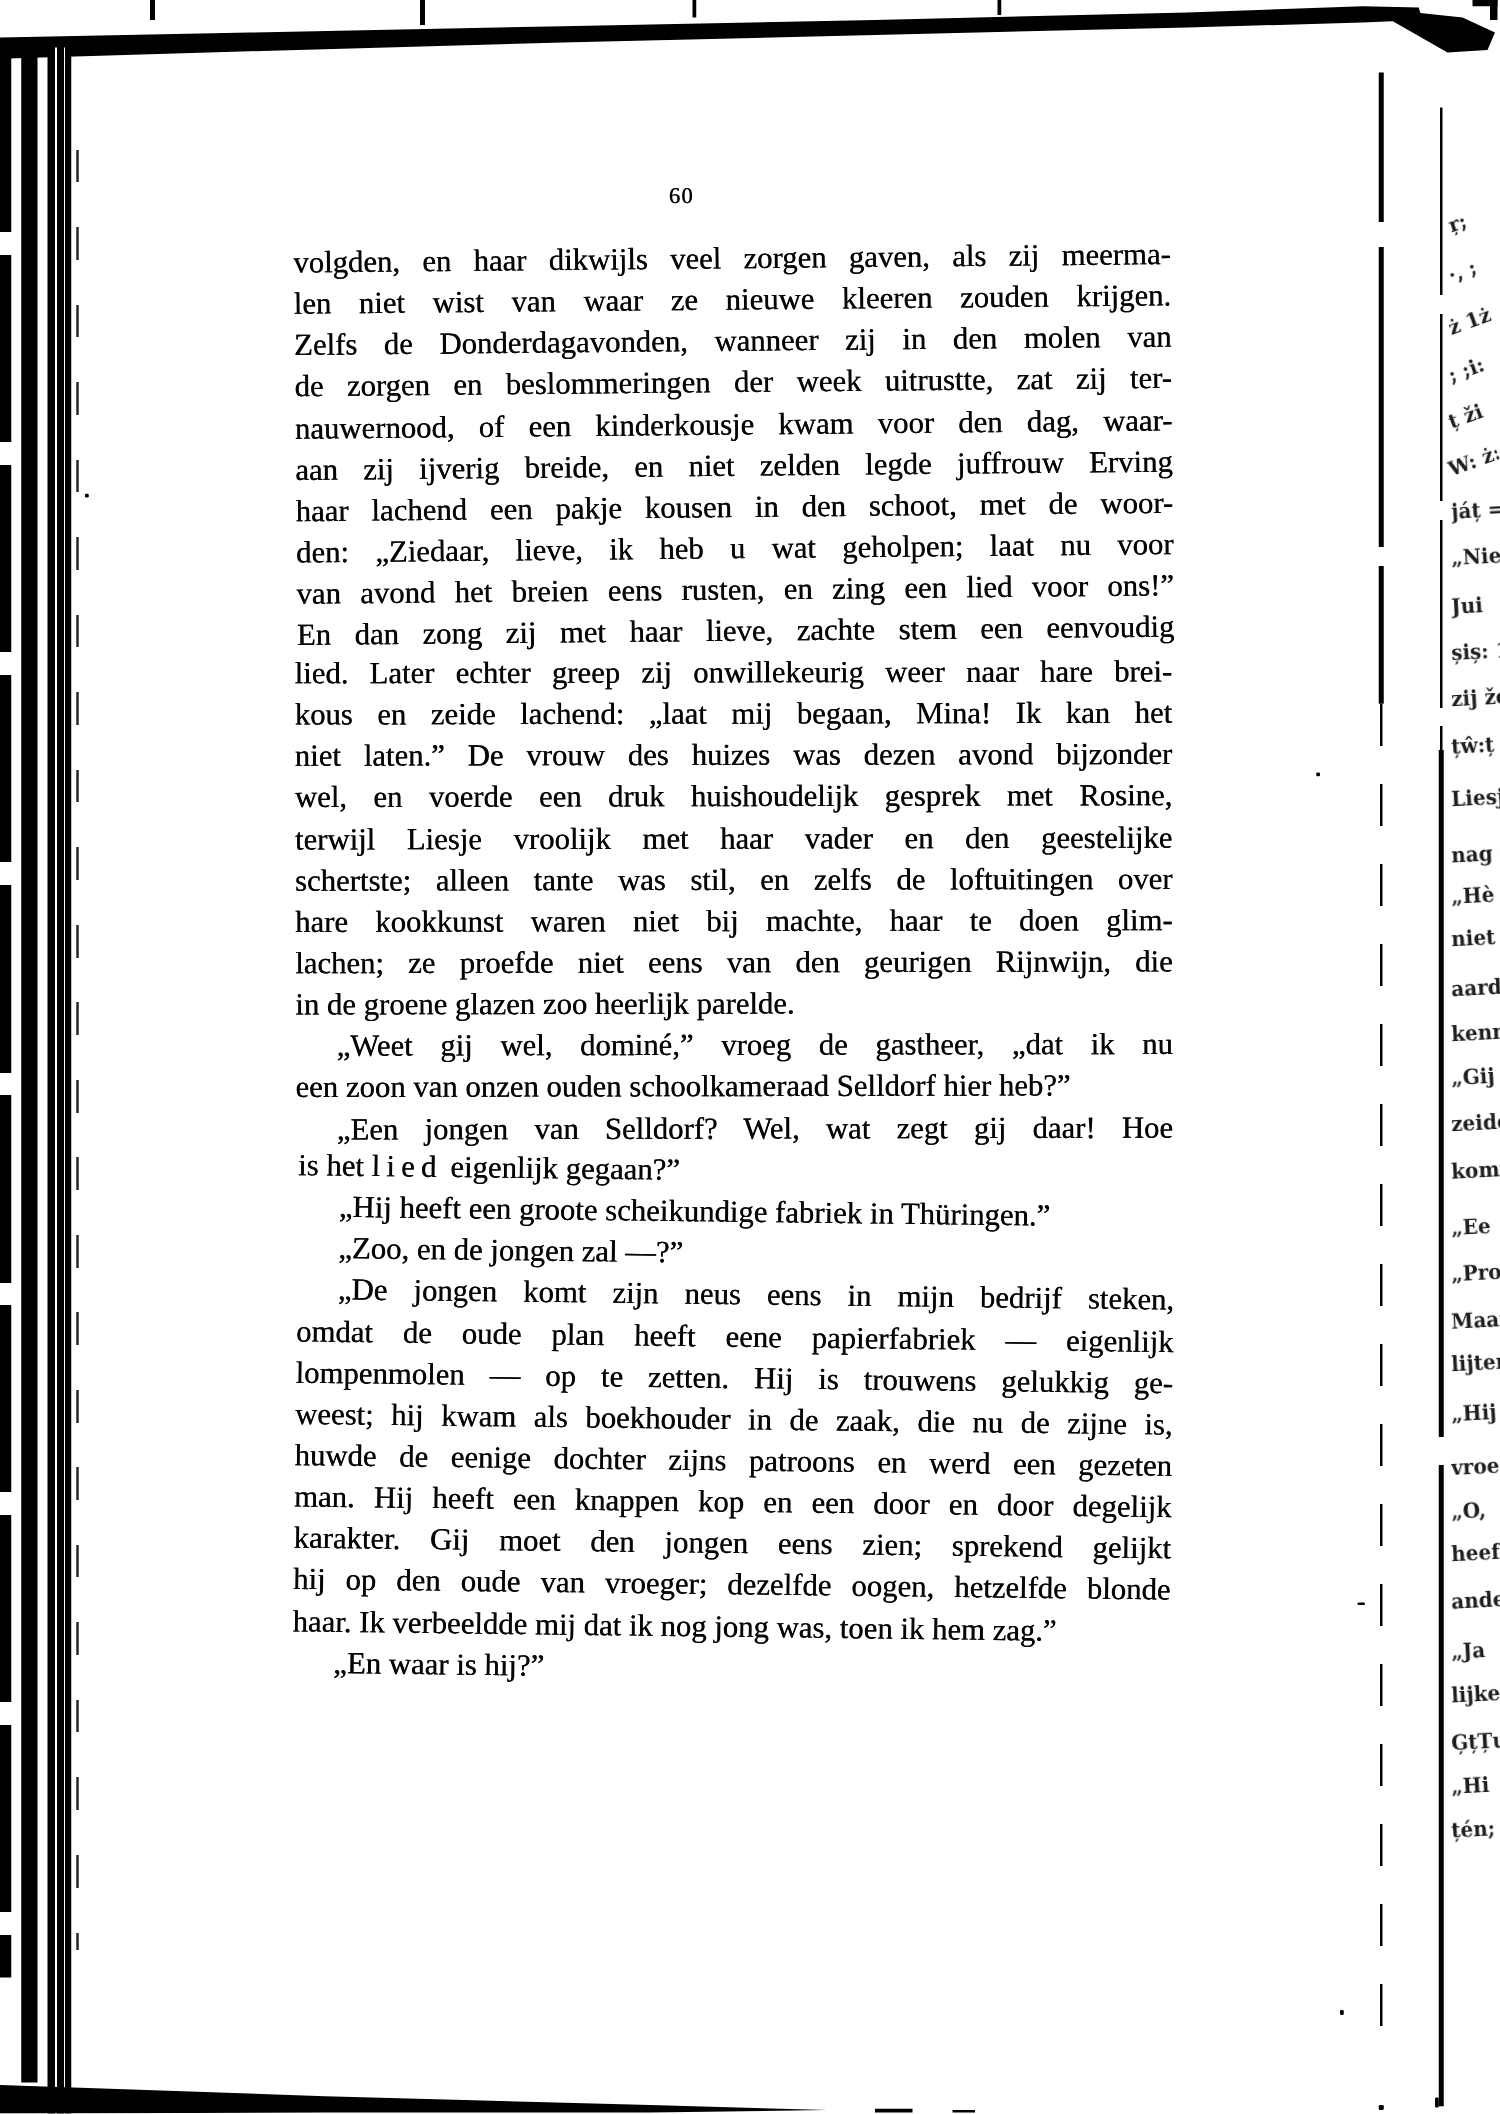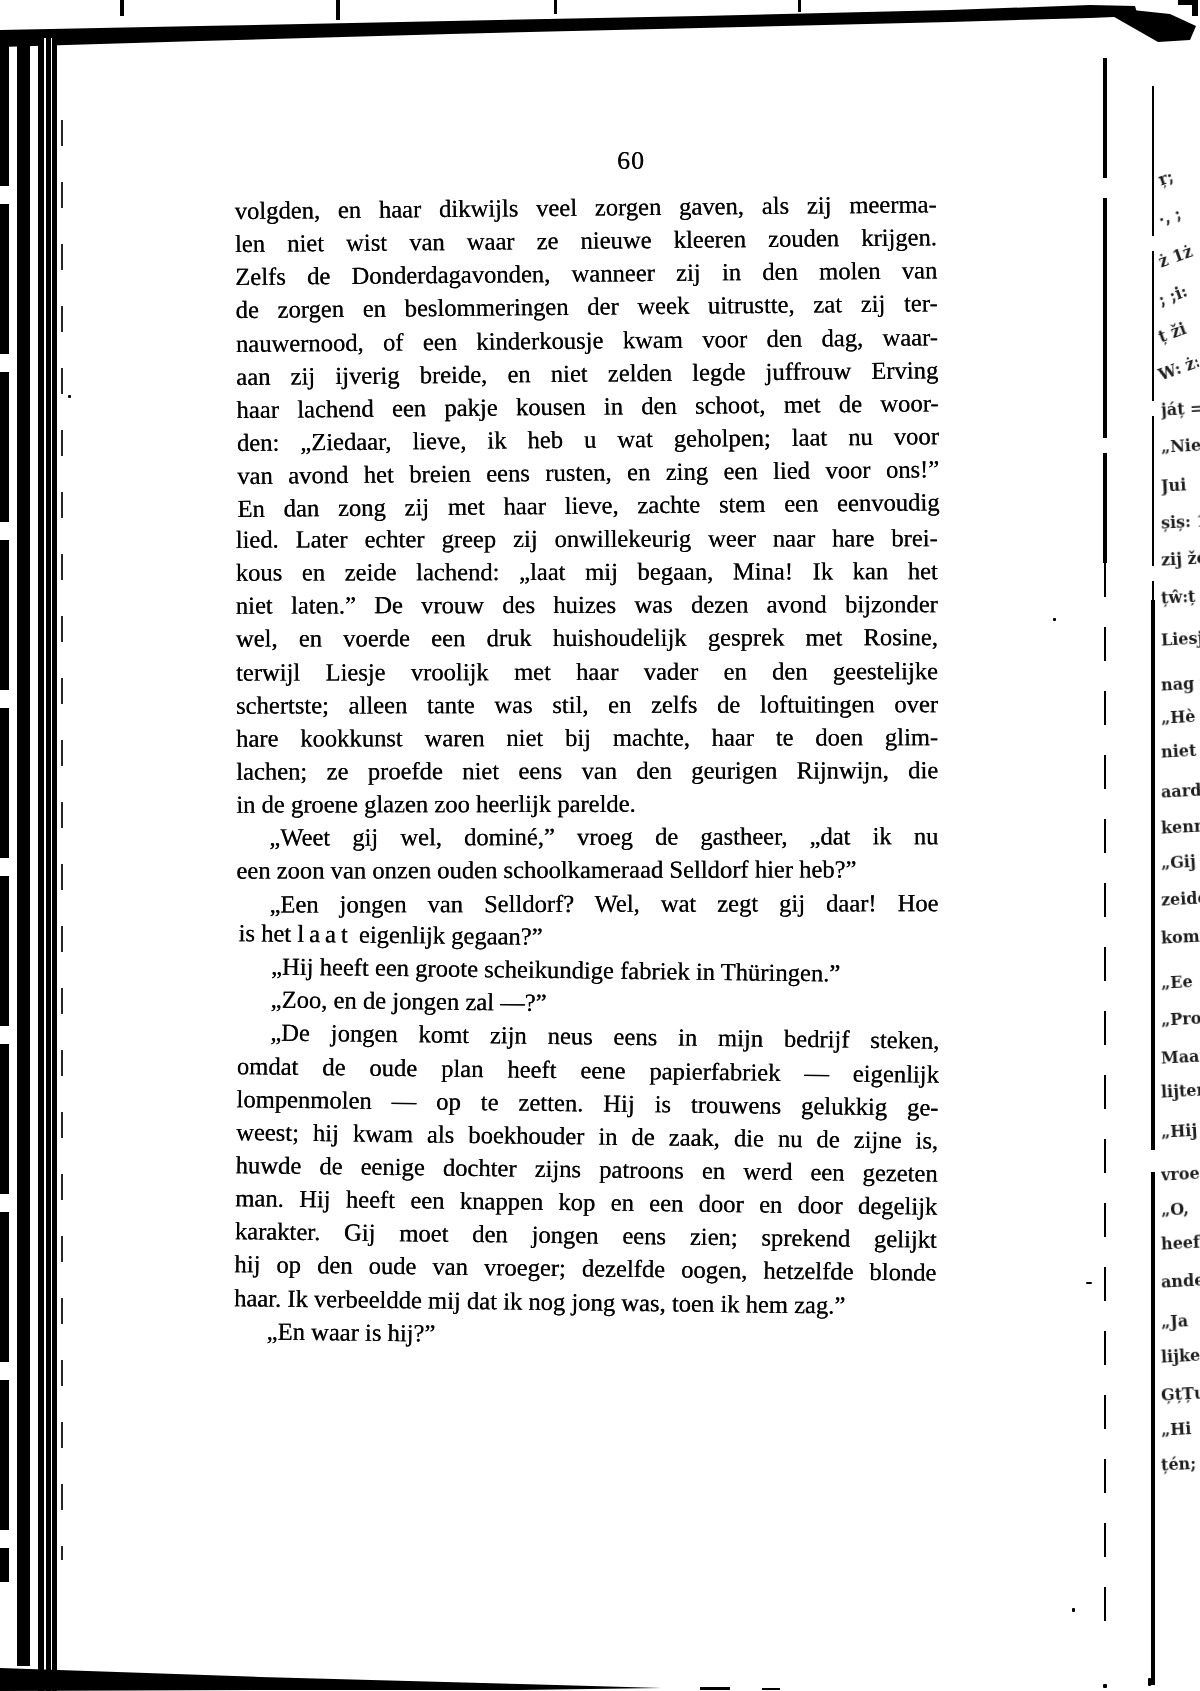--- a/index.html
+++ b/index.html
@@ -1,20 +1,20 @@
 <!DOCTYPE html>
 <html><head>
 <meta charset="utf-8">
 <style>
   html,body{margin:0;padding:0;background:#fff;}
   .scan{position:relative;width:1200px;height:1691px;background:#ffffff;overflow:hidden;
         font-family:"Liberation Serif","DejaVu Serif",serif;color:#060606;}
   
-  .pagenum{position:absolute;top:146px;left:535px;width:110px;text-align:right;
-           font-size:26px;letter-spacing:1px;text-shadow:0.3px 0 currentColor;}
+  .pagenum{position:absolute;top:146px;left:535px;width:110px;text-align:left;
+           font-size:18px;letter-spacing:1px;text-shadow:0.3px 0 currentColor;}
   
   .text-block{position:absolute;left:236px;top:191px;width:702px;}
   .tgroup{transform-origin:45% 50%;}
   .line{font-size:24.6px;line-height:33.15px;height:33.15px;white-space:normal;
         text-align:justify;text-align-last:justify;text-shadow:0.3px 0 currentColor;}
   .line.end{text-align:left;text-align-last:left;}
   .line.indent{padding-left:33px;}
   .sp{letter-spacing:5px;}
   
   .barA{position:absolute;left:0;top:36px;width:9px;height:1546px;
@@ -98,21 +98,21 @@
         <div class="line">terwijl Liesje vroolijk met haar vader en den geestelijke</div>
         <div class="line">schertste; alleen tante was stil, en zelfs de loftuitingen over</div>
         <div class="line">hare kookkunst waren niet bij machte, haar te doen glim-</div>
         <div class="line">lachen; ze proefde niet eens van den geurigen Rijnwijn, die</div>
         <div class="line end">in de groene glazen zoo heerlijk parelde.</div>
         <div class="line indent">„Weet gij wel, dominé,” vroeg de gastheer, „dat ik nu</div>
         <div class="line end">een zoon van onzen ouden schoolkameraad Selldorf hier heb?”</div>
         <div class="line indent">„Een jongen van Selldorf? Wel, wat zegt gij daar! Hoe</div>
       </div>
       <div class="tgroup" style="transform: rotate(0.7deg);">
-        <div class="line end"><span>is het </span><span class="sp">laat</span><span> eigenlijk gegaan?”</span></div>
+        <div class="line end"><span>is het </span><span class="sp">lied</span><span> eigenlijk gegaan?”</span></div>
         <div class="line indent end">„Hij heeft een groote scheikundige fabriek in Thüringen.”</div>
         <div class="line indent end">„Zoo, en de jongen zal —?”</div>
         <div class="line indent">„De jongen komt zijn neus eens in mijn bedrijf steken,</div>
         <div class="line">omdat de oude plan heeft eene papierfabriek — eigenlijk</div>
         <div class="line">lompenmolen — op te zetten. Hij is trouwens gelukkig ge-</div>
         <div class="line">weest; hij kwam als boekhouder in de zaak, die nu de zijne is,</div>
         <div class="line">huwde de eenige dochter zijns patroons en werd een gezeten</div>
         <div class="line">man. Hij heeft een knappen kop en een door en door degelijk</div>
         <div class="line">karakter. Gij moet den jongen eens zien; sprekend gelijkt</div>
         <div class="line">hij op den oude van vroeger; dezelfde oogen, hetzelfde blonde</div>

